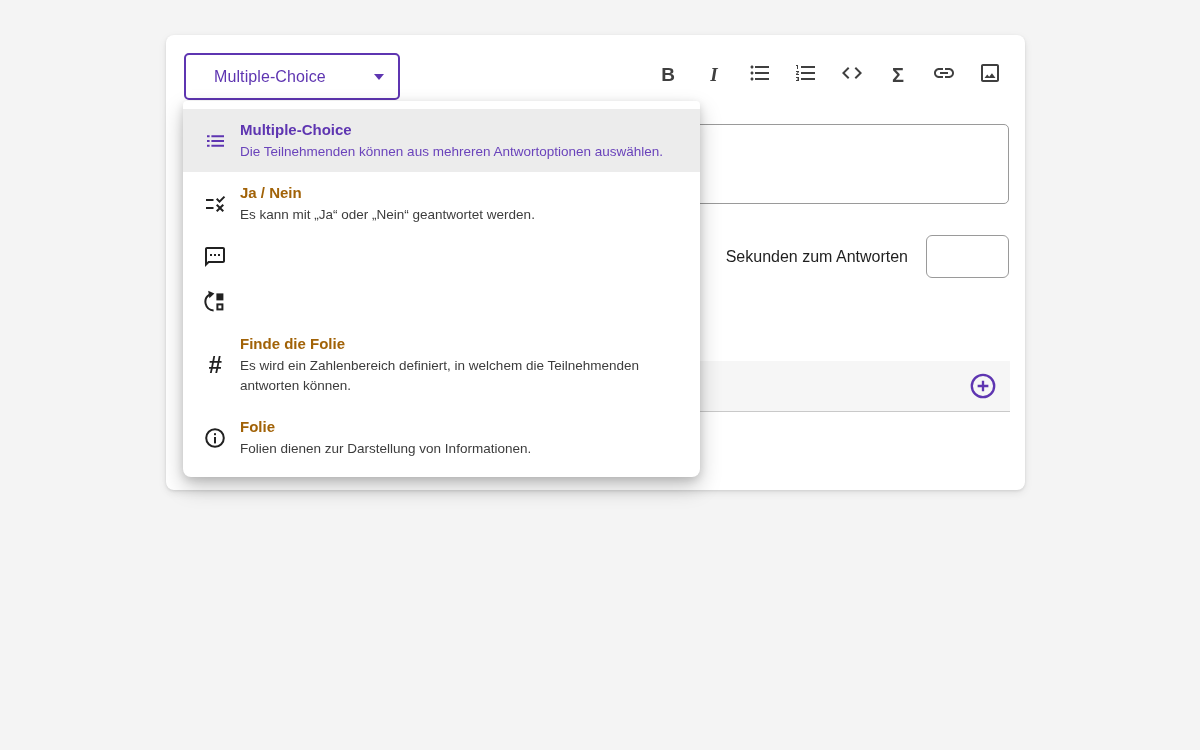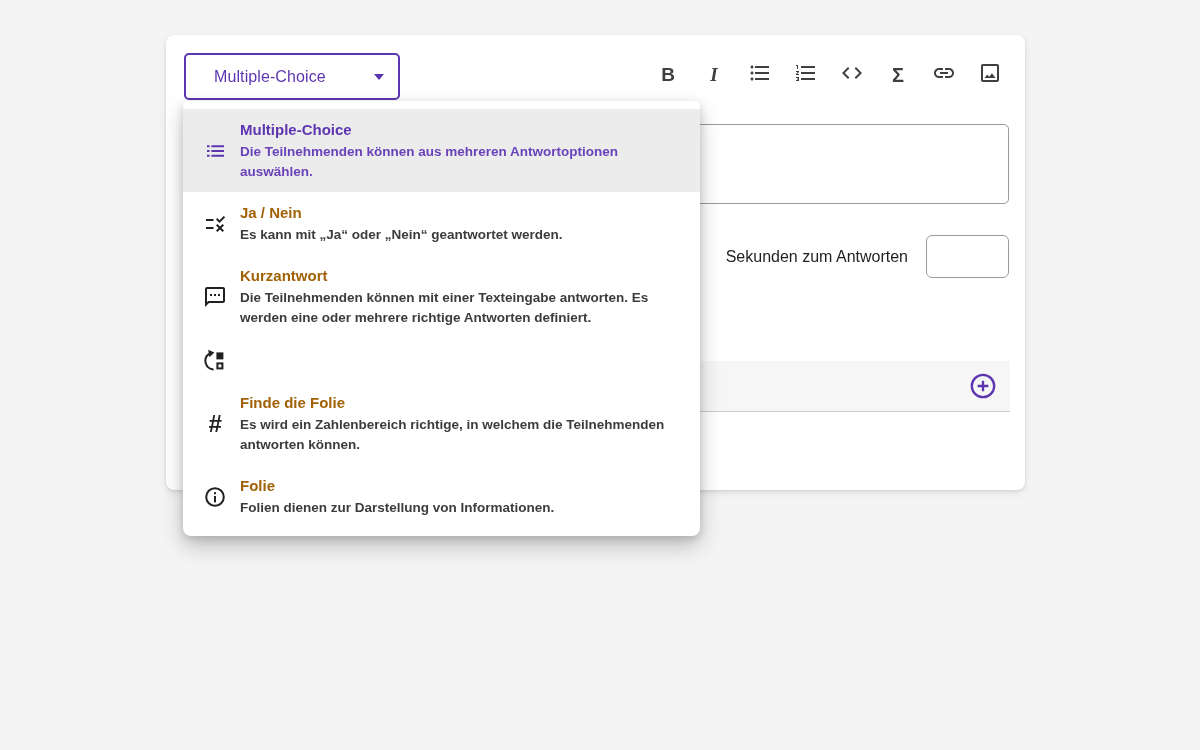--- a/index.html
+++ b/index.html
@@ -87,21 +87,21 @@
     display:flex; align-items:center; gap:13px;
     padding:10px 24px 10px 20px; cursor:pointer;
   }
   .menu-item .mi-icon {
     width:24px; height:24px; flex-shrink:0; color:#212121;
     display:flex; align-items:center; justify-content:center;
   }
   .menu-item .mi-icon svg { width:24px; height:24px; fill:currentColor; }
   .mi-text { flex:1; }
   .mi-title { font-size:15px; line-height:21px; font-weight:700; color:#a16207; margin-bottom:2px; }
-  .mi-desc  { font-size:13.5px; line-height:20px; color:#3c3c3c;font-weight:bold; }
+  .mi-desc  { font-size:13.5px; line-height:20px; color:#3c3c3c; }
   .menu-item.selected { background:#ececec; }
   .menu-item.selected .mi-title { color:#5e35b1; }
   .menu-item.selected .mi-desc  { color:#6a43bb; }
   .menu-item.selected .mi-icon  { color:#5e35b1; }
   .hash-glyph { font-size:24px; font-weight:700; font-style:italic; }
 </style>
 </head>
 <body>
 
 <div id="stage">
@@ -200,44 +200,40 @@
 
     <div class="menu-item">
       <span class="mi-icon">
         <svg viewBox="0 0 24 24">
             <path d="M20 2H4c-1.1 0-2 .9-2 2v18l4-4h14c1.1 0 2-.9 2-2V4c0-1.1-.9-2-2-2zm0 14H5.17L4 17.17V4h16v12z"></path>
             <rect x="7" y="9" width="2" height="2"></rect>
             <rect x="11" y="9" width="2" height="2"></rect>
             <rect x="15" y="9" width="2" height="2"></rect>
           </svg>
       </span>
-      <span class="mi-text">
-        <span class="mi-title" style="display:block">Kurzantwort</span>
-        <span class="mi-desc" style="display:block">Die Teilnehmenden können mit einer Texteingabe antworten. Es werden eine oder mehrere richtige Antworten definiert.</span>
-      </span>
     </div>
 
     <div class="menu-item">
       <span class="mi-icon">
         <svg viewBox="0 0 24 24">
           <path fill="none" stroke="currentColor" stroke-width="2" d="M10.6 21.4 A 8.5 8.5 0 0 1 6.6 5.6"></path>
           <path d="M5.2 1.8 11.4 4.4 6.4 9.2z"></path>
           <rect x="13.4" y="4.4" width="7" height="7"></rect>
           <rect x="14.4" y="15.4" width="5" height="5" fill="none" stroke="currentColor" stroke-width="2"></rect>
         </svg>
       </span>
     </div>
 
     <div class="menu-item">
       <span class="mi-icon">
         <span class="hash-glyph">#</span>
       </span>
       <span class="mi-text">
         <span class="mi-title" style="display:block">Finde die Folie</span>
-        <span class="mi-desc" style="display:block">Es wird ein Zahlenbereich richtige, in welchem die Teilnehmenden antworten können.</span>
+        <span class="mi-desc" style="display:block">Es wird ein Zahlenbereich definiert, in welchem die Teilnehmenden antworten können.</span>
       </span>
     </div>
 
     <div class="menu-item">
       <span class="mi-icon">
         <svg viewBox="0 0 24 24">
             <circle cx="12" cy="12" r="8.8" fill="none" stroke="currentColor" stroke-width="2"></circle>
             <rect x="11" y="7.2" width="2" height="2"></rect>
             <rect x="11" y="11" width="2" height="6.4"></rect>
           </svg>

